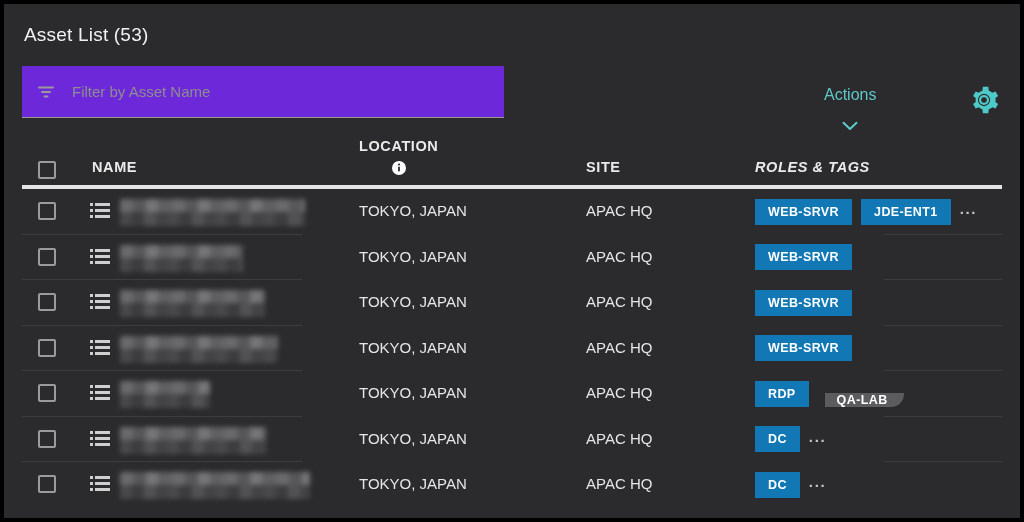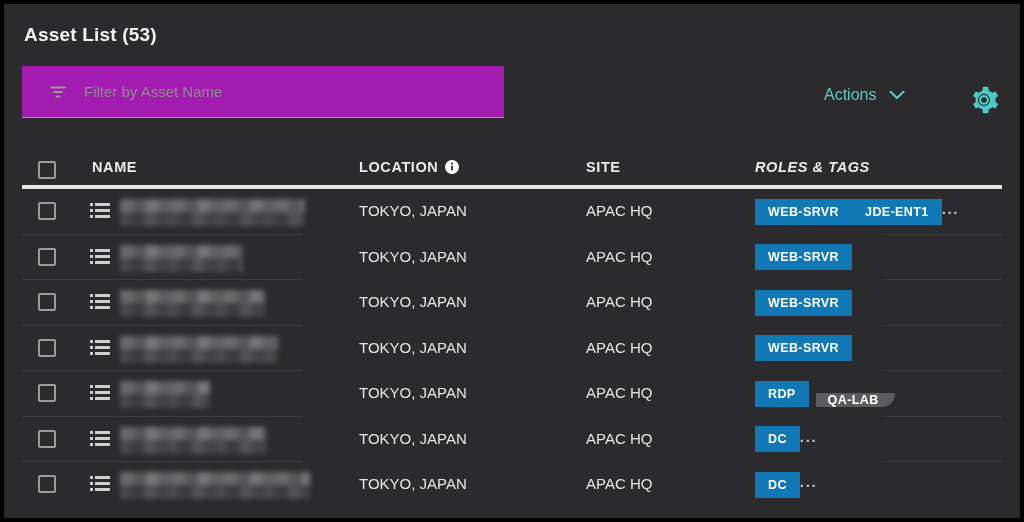--- a/index.html
+++ b/index.html
@@ -21,37 +21,37 @@
     background: #2b2b2d;
     overflow: hidden;
   }
 
   
   .panel-title {
     position: absolute;
     left: 20px;
     top: 20px;
     font-size: 19px;
-    font-weight: bold;
+    font-weight: normal;
     color: #f2f2f2;
     letter-spacing: 0.2px;
     white-space: nowrap;
   }
 
   .filter-wrap {
     position: absolute;
     left: 18px;
     top: 62px;
     width: 482px;
     height: 52px;
-    background: #a21caf;
+    background: #6d28d9;
     border-bottom: 1px solid #9a9a9a;
     display: flex;
     align-items: center;
-    padding: 0 26px;
+    padding: 0 14px;
   }
   .filter-icon {
     width: 20px;
     height: 20px;
     flex: 0 0 20px;
     margin-right: 16px;
     display: block;
   }
   .filter-input {
     flex: 1 1 auto;
@@ -63,24 +63,25 @@
     color: #d8d8d8;
     height: 100%;
   }
   .filter-input::placeholder { color: #8e8e8e; opacity: 1; }
 
   .actions-btn {
     position: absolute;
     left: 820px;
     top: 82px;
     display: flex;
-    align-items: flex-start;
+    align-items: center;
     gap: 13px;
     cursor: pointer;
     user-select: none;
+    flex-direction: column;
   }
   .actions-label {
     font-size: 16px;
     color: #5ec8c8;
     white-space: nowrap;
   }
   .chev { width: 16px; height: 10px; display: block; }
 
   .gear-btn {
     position: absolute;
@@ -109,21 +110,21 @@
   .th {
     position: absolute;
     bottom: 10px;
     font-size: 14.5px;
     font-weight: bold;
     color: #eaeaea;
     letter-spacing: 0.6px;
     white-space: nowrap;
   }
   .th-name { left: 70px; }
-  .th-location { left: 337px; display: flex; align-items: center; gap: 7px; }
+  .th-location { left: 337px; display: flex; align-items: center; gap: 7px; flex-direction: column; }
   .th-site { left: 564px; }
   .th-roles { left: 733px; font-style: italic; }
 
   .info-icon { width: 14px; height: 14px; display: block; }
 
   .hdr-check {
     position: absolute;
     left: 16px;
     bottom: 6px;
   }
@@ -215,20 +216,21 @@
     color: #e6e6e6;
     white-space: nowrap;
   }
 
   .cell-tags {
     position: absolute;
     left: 733px;
     top: 9px;
     display: flex;
     align-items: center;
+    gap: 9px;
     height: 27px;
   }
 
   .tag-role {
     height: 26px;
     padding: 0 13px;
     background: #1178b5;
     color: #ffffff;
     font-size: 12.5px;
     font-weight: bold;

